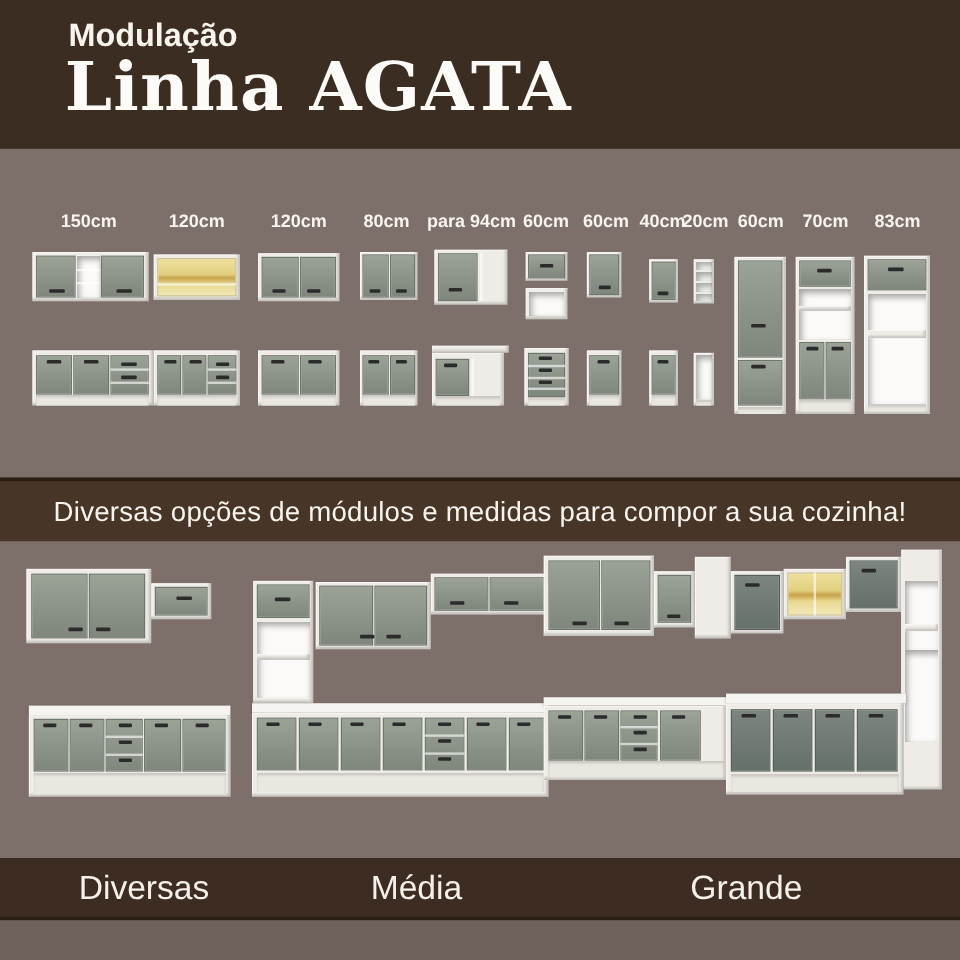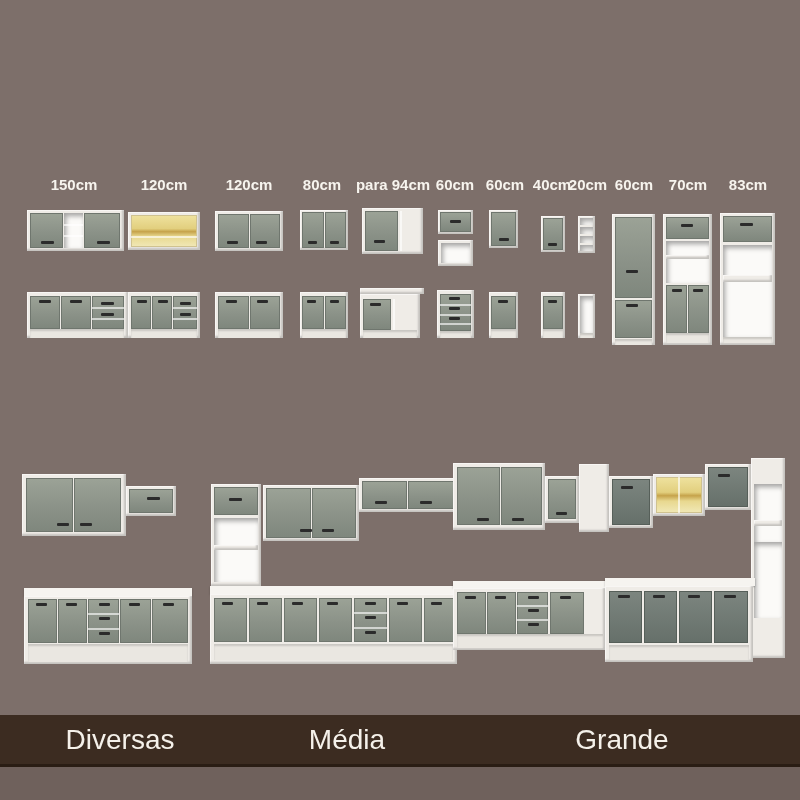--- a/index.html
+++ b/index.html
@@ -34,20 +34,24 @@
   .seam{background:rgba(255,255,255,.62);}
   .shelf{background:rgba(255,255,255,.65);}
   .counter{background:#f6f4f0;box-shadow:0 1px 2px rgba(0,0,0,.28);}
   .plinth{background:#eae7e1;box-shadow:inset 0 2px 2px rgba(0,0,0,.14);}
 </style>
 </head>
 <body>
 
 <div class="canvas">
 
+  <div class="header">
+    <div class="subtitle">Modulação</div>
+    <div class="title">Linha AGATA</div>
+  </div>
 
   <div class="modules" id="modules">
       <div class="mod-label" style="left: 74px;">150cm</div>
       <div class="part carc" style="left: 27px; top: 86px; width: 97px; height: 41px;"></div>
       <div class="part door" style="left: 30px; top: 89px; width: 33px; height: 35px;"></div>
       <div class="part openN" style="left: 64px; top: 89px; width: 19px; height: 35px;"></div>
       <div class="part shelf" style="left: 64px; top: 100px; width: 19px; height: 2px;"></div>
       <div class="part shelf" style="left: 64px; top: 111px; width: 19px; height: 2px;"></div>
       <div class="part door" style="left: 84px; top: 89px; width: 36px; height: 35px;"></div>
       <div class="part hnd" style="left: 41px; top: 117px; width: 13px; height: 3px;"></div>
@@ -173,20 +177,23 @@
       <div class="part plinth" style="left: 666px; top: 209px; width: 43px; height: 10px;"></div>
       <div class="mod-label" style="left: 748px;">83cm</div>
       <div class="part carc" style="left: 720px; top: 89px; width: 55px; height: 132px;"></div>
       <div class="part door" style="left: 723px; top: 92px; width: 49px; height: 26px;"></div>
       <div class="part hnd" style="left: 740px; top: 99px; width: 13px; height: 3px;"></div>
       <div class="part openN" style="left: 723px; top: 121px; width: 49px; height: 92px;"></div>
       <div class="part carc" style="left: 723px; top: 151px; width: 49px; height: 7px;"></div>
       <div class="part plinth" style="left: 723px; top: 213px; width: 49px; height: 6px;"></div>
     </div>
 
+  <div class="banner">
+    <div class="banner-text">Diversas opções de módulos e medidas para compor a sua cozinha!</div>
+  </div>
 
   <div class="kitchens" id="kitchens">
       <div class="part carc" style="left: 22px; top: 26px; width: 104px; height: 62px;"></div>
       <div class="part door" style="left: 26px; top: 30px; width: 47px; height: 54px;"></div>
       <div class="part door" style="left: 74px; top: 30px; width: 47px; height: 54px;"></div>
       <div class="part hnd" style="left: 57px; top: 75px; width: 12px; height: 3px;"></div>
       <div class="part hnd" style="left: 80px; top: 75px; width: 12px; height: 3px;"></div>
       <div class="part carc" style="left: 126px; top: 38px; width: 50px; height: 30px;"></div>
       <div class="part door" style="left: 129px; top: 41px; width: 44px; height: 24px;"></div>
       <div class="part hnd" style="left: 147px; top: 49px; width: 13px; height: 3px;"></div>

